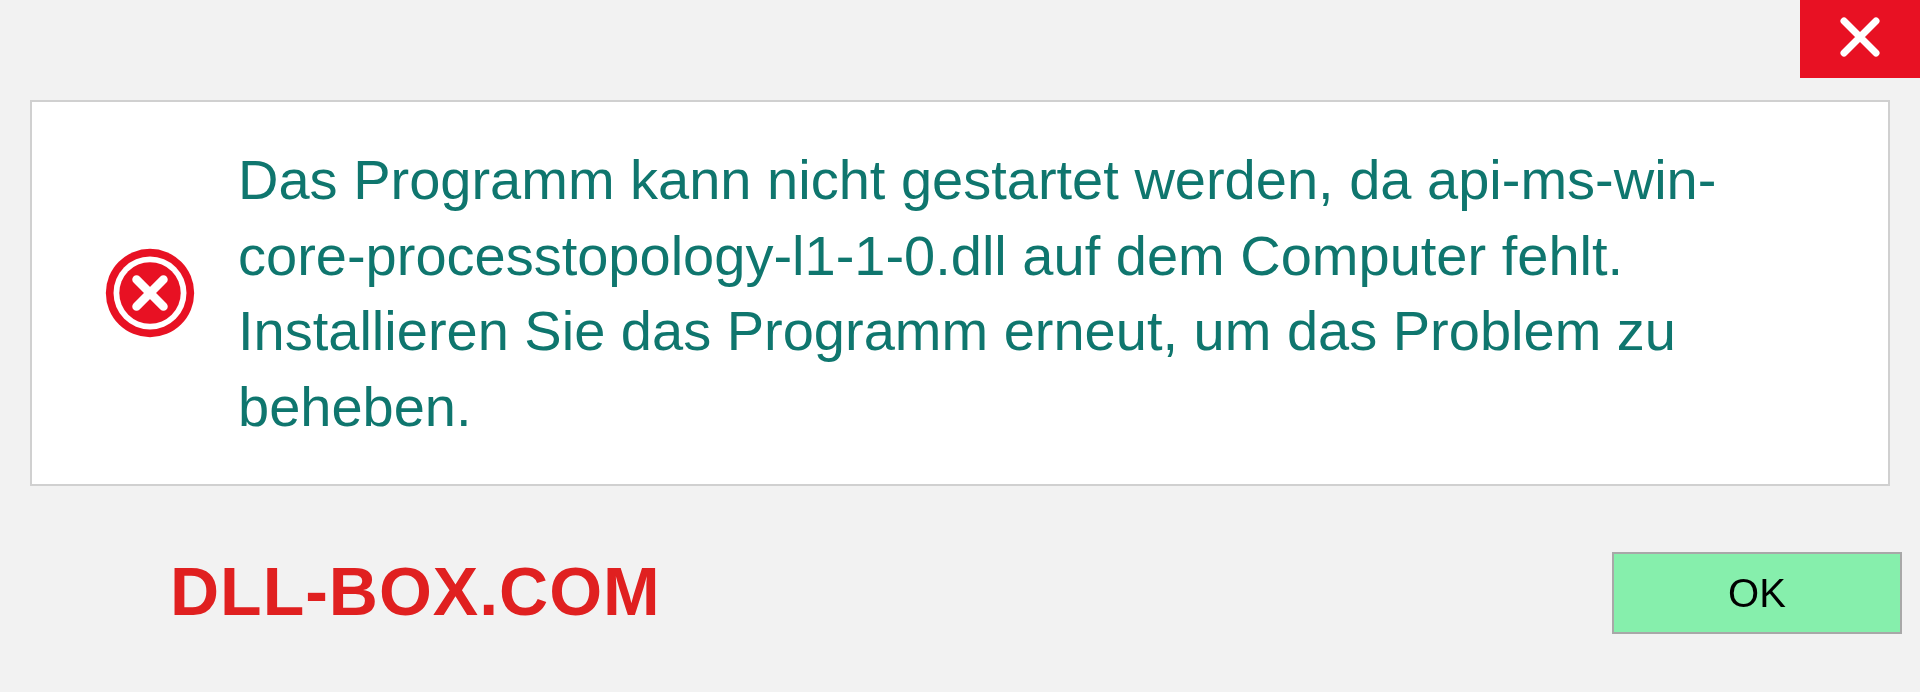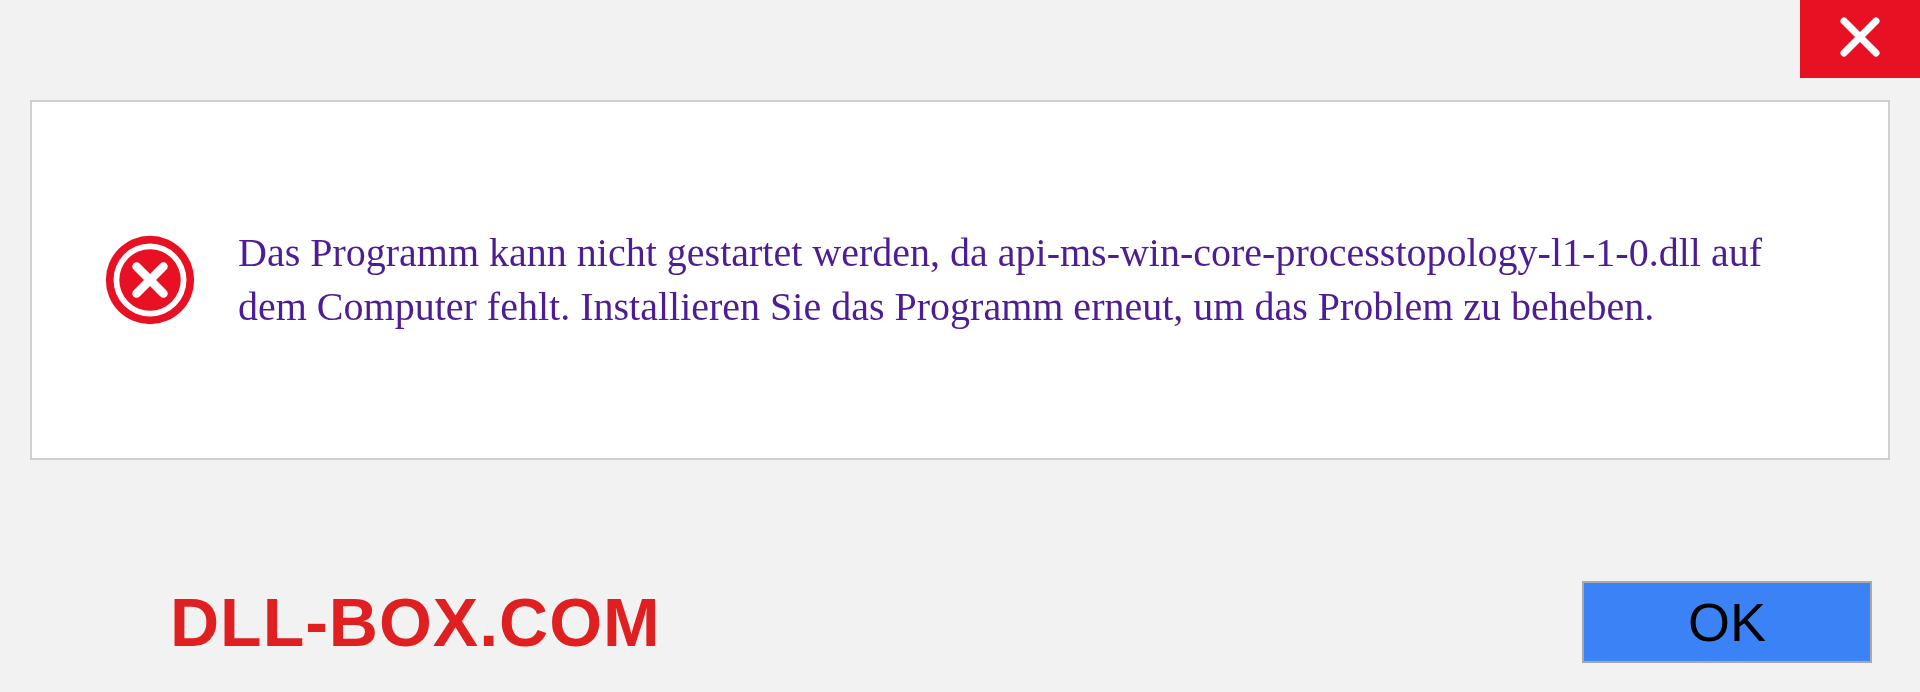--- a/index.html
+++ b/index.html
@@ -48,50 +48,49 @@
     }
     .error-icon {
       width: 96px;
       height: 96px;
       flex-shrink: 0;
       margin-right: 40px;
       margin-left: 10px;
     }
     .error-icon svg { width: 100%; height: 100%; }
     .message {
-      font-size: 40px;
+      font-size: 56px;
       line-height: 1.35;
-      color: #4c1d95;
+      color: #0f766e;
       font-weight: 400;
-      font-family: Liberation Serif, serif;
     }
     .footer {
       position: absolute;
       bottom: 0;
       left: 0;
       right: 0;
       height: 140px;
       display: flex;
-      align-items: center;
+      align-items: flex-start;
       justify-content: space-between;
-      padding: 0 48px 0 170px;
+      padding: 0 18px 0 170px;
     }
     .watermark {
       font-size: 68px;
       font-weight: 800;
       color: #e02020;
       letter-spacing: 1px;
       font-family: Arial, sans-serif;
     }
     .ok-btn {
       width: 290px;
       height: 82px;
-      background: #3b82f6;
+      background: #86efac;
       border: 2px solid #a8a8a8;
-      font-size: 54px;
+      font-size: 40px;
       color: #000;
       display: flex;
       align-items: center;
       justify-content: center;
       cursor: pointer;
       font-family: "Segoe UI", Arial, sans-serif;
     }
   </style>
 </head>
 <body>

